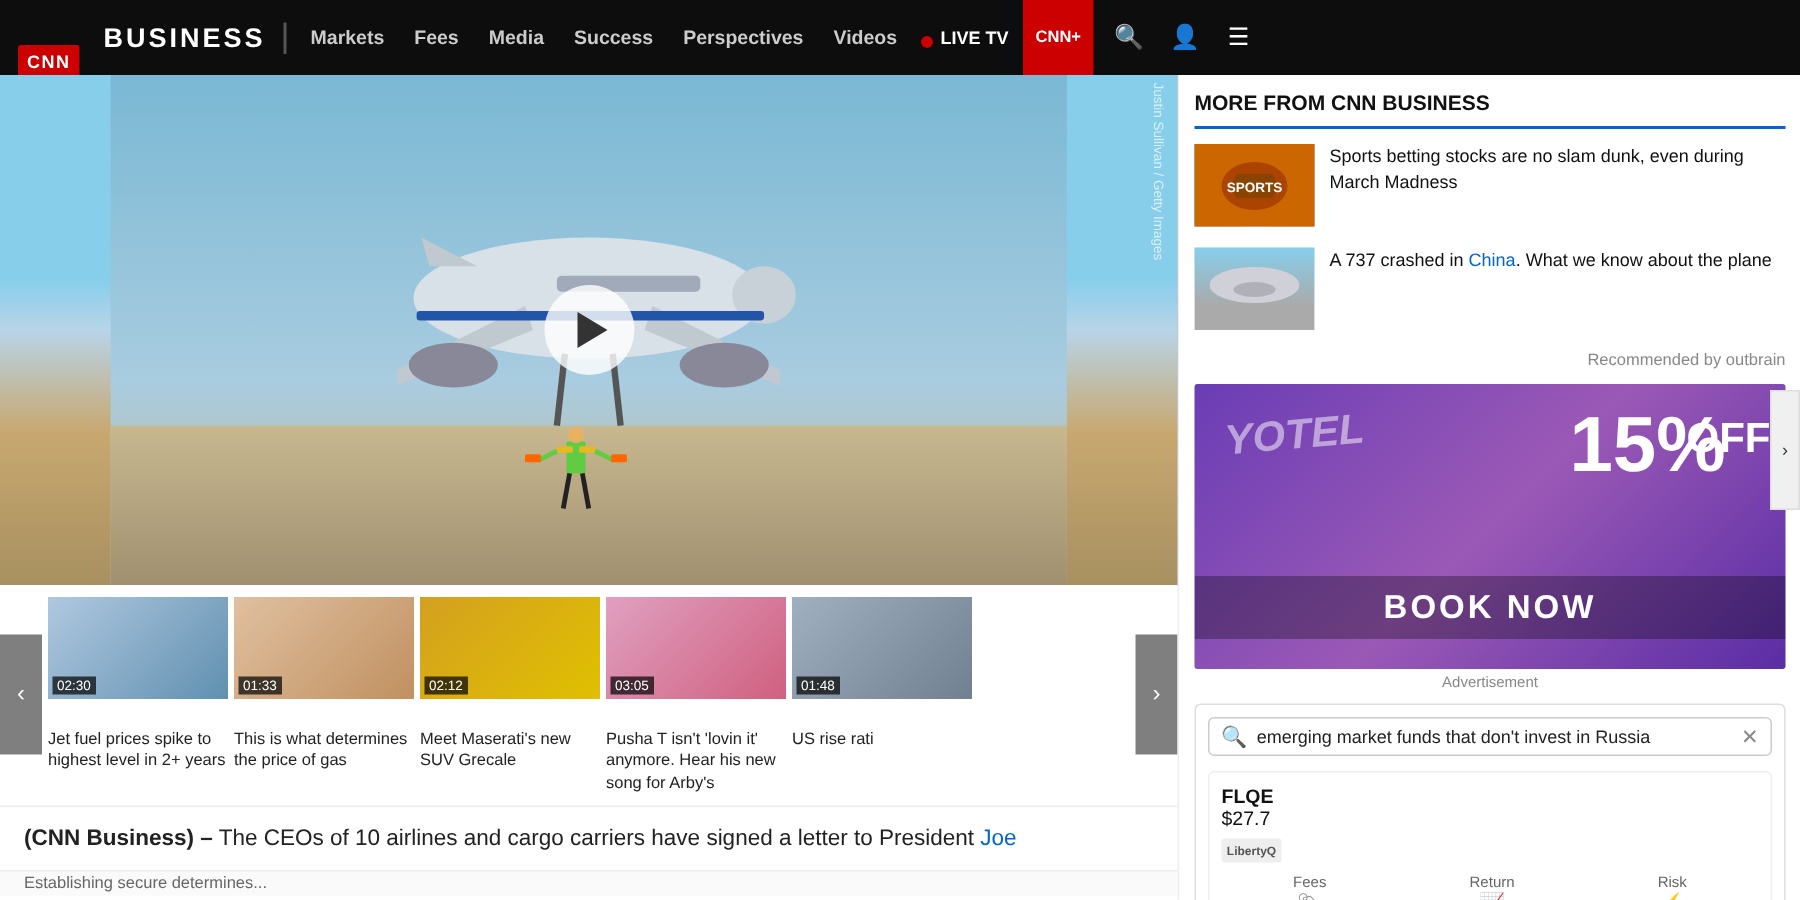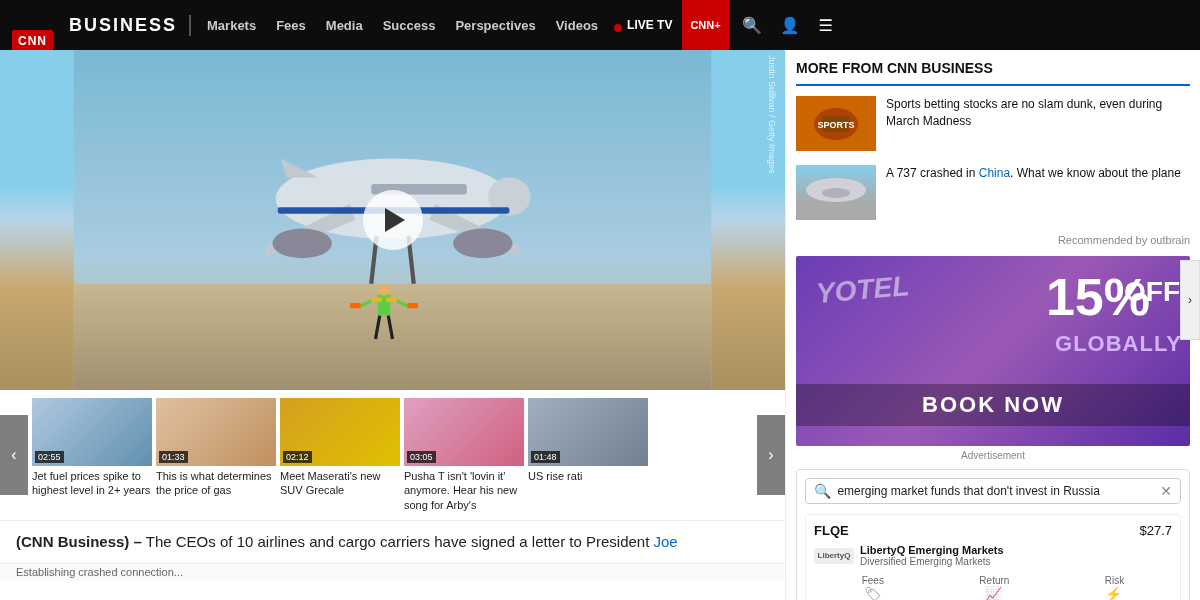--- a/index.html
+++ b/index.html
@@ -206,21 +206,21 @@
       left: 3px;
       background: rgba(0,0,0,0.7);
       color: #fff;
       font-size: 9px;
       padding: 1px 3px;
     }
 
     .thumb-caption {
       font-size: 11px;
       color: #222;
-      margin-top: 3px;
+      margin-top: 20px;
       line-height: 1.3;
     }
 
     
     .article-text {
       padding: 10px 16px;
       font-size: 15px;
       color: #222;
       line-height: 1.5;
     }
@@ -417,20 +417,21 @@
       border: 1px solid #eee;
       border-radius: 4px;
       padding: 8px;
       background: #fff;
     }
 
     .etf-header {
       display: flex;
       justify-content: space-between;
       margin-bottom: 6px;
+      flex-direction: column;
     }
 
     .etf-ticker {
       font-size: 13px;
       font-weight: 700;
       color: #111;
     }
 
     .etf-price {
       font-size: 13px;
@@ -601,21 +602,21 @@
         <div class="video-copyright">Justin Sullivan / Getty Images</div>
       </div>
     </div>
 
     <div class="thumbnails-wrapper">
       <button class="thumb-nav">‹</button>
       <div class="thumbnails-list">
 
         <div class="thumb-item">
           <div class="thumb-img thumb-img-1">
-            <span class="thumb-duration">02:55</span>
+            <span class="thumb-duration">02:30</span>
           </div>
           <div class="thumb-caption">Jet fuel prices spike to highest level in 2+ years</div>
         </div>
 
         <div class="thumb-item">
           <div class="thumb-img thumb-img-2">
             <span class="thumb-duration">01:33</span>
           </div>
           <div class="thumb-caption">This is what determines the price of gas</div>
         </div>
@@ -644,21 +645,21 @@
       </div>
       <button class="thumb-nav">›</button>
     </div>
 
     <div class="article-text">
       <span class="source">(CNN Business) –</span>
       <span> The CEOs of 10 airlines and cargo carriers have signed a letter to President <a>Joe</a></span>
     </div>
 
     <div class="status-bar">
-      <span>Establishing crashed connection...</span>
+      <span>Establishing secure determines...</span>
     </div>
 
   </section>
 
   <aside class="sidebar">
 
     <div class="sidebar-title">MORE FROM CNN BUSINESS</div>
 
     <div class="sidebar-item">
       <div class="sidebar-thumb sidebar-thumb-1">
@@ -690,44 +691,39 @@
         <span>A 737 crashed in </span><a>China</a><span>. What we know about the plane</span>
       </div>
     </div>
 
     <div class="recommended">Recommended by outbrain</div>
 
     <div class="ad-banner">
       <div class="ad-brand">YOTEL</div>
       <div class="ad-percent">15%</div>
       <div class="ad-off">OFF</div>
-      <div class="ad-globally">GLOBALLY</div>
       <div class="ad-book-now">BOOK NOW</div>
     </div>
 
     <div class="ad-label">Advertisement</div>
 
     <div class="search-widget">
       <div class="search-input-row">
         <span class="search-icon-span">🔍</span>
         <span class="search-text-val">emerging market funds that don't invest in Russia</span>
         <span class="search-clear">✕</span>
       </div>
 
       <div class="etf-card">
         <div class="etf-header">
           <span class="etf-ticker">FLQE</span>
           <span class="etf-price">$27.7</span>
         </div>
         <div class="etf-logo-area">
           <div class="etf-logo">LibertyQ</div>
-          <div>
-            <div class="etf-name">LibertyQ Emerging Markets</div>
-            <div class="etf-category">Diversified Emerging Markets</div>
-          </div>
         </div>
         <div class="etf-stats">
           <div class="etf-stat">
             <div class="etf-stat-label">Fees</div>
             <div class="etf-stat-icon">🏷</div>
           </div>
           <div class="etf-stat">
             <div class="etf-stat-label">Return</div>
             <div class="etf-stat-icon">📈</div>
           </div>

